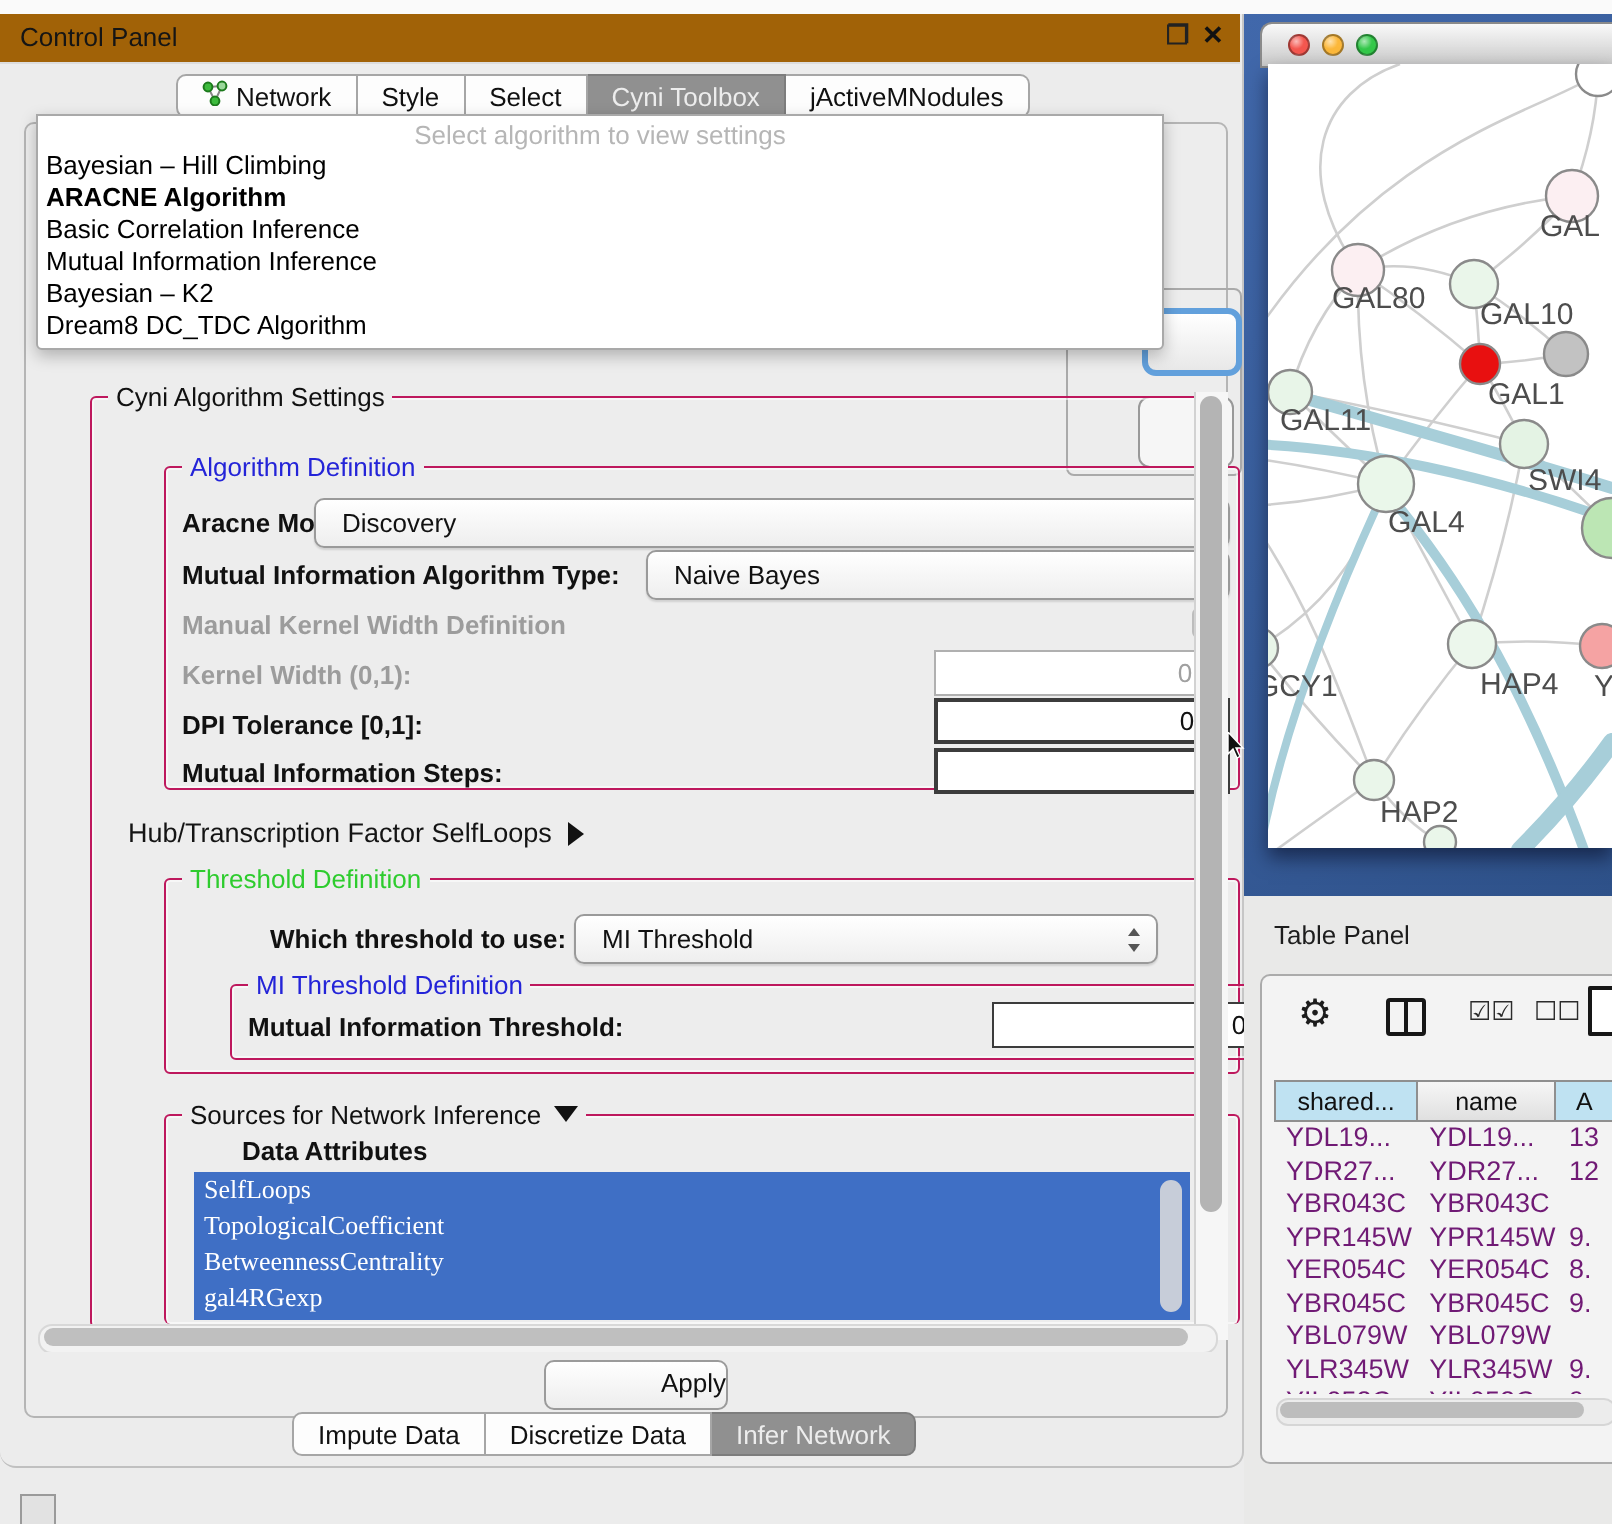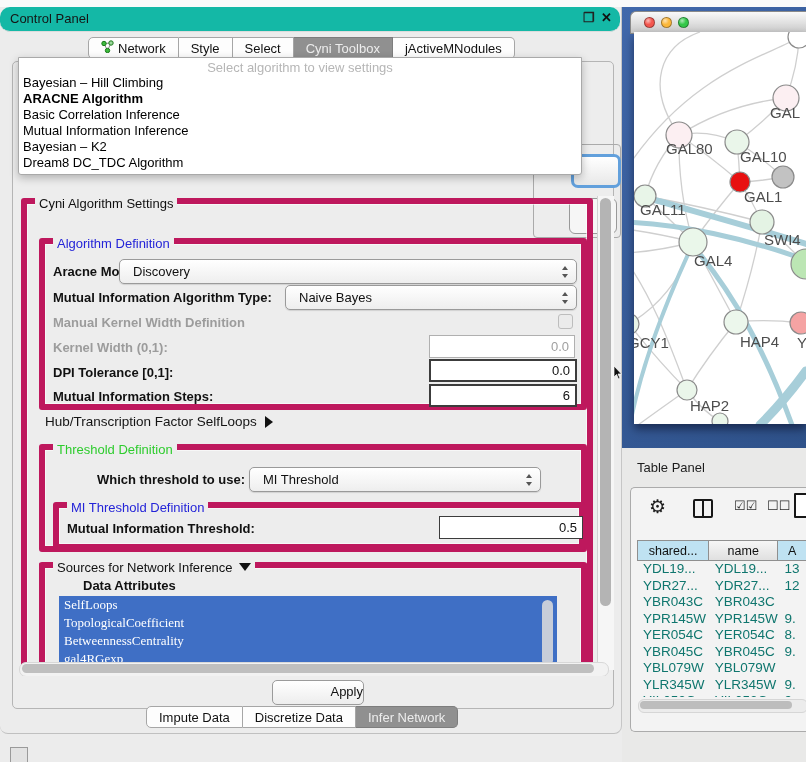--- a/index.html
+++ b/index.html
@@ -3,21 +3,21 @@
 <meta charset="utf-8">
 <style>
   html,body{margin:0;padding:0;}
   body{font-family:"Liberation Sans",sans-serif;}
   .screen{position:relative;width:806px;height:762px;background:#ececec;overflow:hidden;font-size:13px;color:#111;}
   .abs{position:absolute;}
 
   
   .top-strip{left:0;top:0;width:806px;height:7px;background:#fafafa;border-bottom:1px solid #d9d9d9;}
   .control-panel{left:0;top:7px;width:621px;height:726px;background:#ececec;border-right:1px solid #c6c6c6;border-bottom:1px solid #c0c0c0;border-radius:0 0 8px 8px;}
-  .cp-titlebar{left:0;top:0;width:620px;height:24px;background:#14b8a6;border-bottom:1px solid #dcdcdc;border-radius:10px;}
+  .cp-titlebar{left:0;top:0;width:620px;height:24px;background:#a16207;border-bottom:1px solid #dcdcdc;}
   .cp-title{left:10px;top:4px;font-size:13px;color:#151515;}
   .cp-float{left:583px;top:3px;font-size:13px;color:#222;font-weight:bold;}
   .cp-close{left:601px;top:3px;font-size:13px;color:#111;font-weight:bold;}
 
   .tabbar{display:flex;height:22px;}
   .tab{background:#fdfdfd;border:1px solid #a6a6a6;border-left:none;padding:0 12px;line-height:21px;font-size:13px;color:#111;display:flex;align-items:center;gap:4px;white-space:nowrap;}
   .tab:first-child{border-left:1px solid #a6a6a6;border-radius:5px 0 0 5px;}
   .tab:last-child{border-radius:0 5px 5px 0;}
   .tab.sel{background:#909090;border-color:#7d7d7d;color:#ededed;}
   .top-tabs{left:88px;top:30px;}
@@ -30,21 +30,21 @@
   .frag-combo{left:558px;top:92px;width:44px;height:28px;border:3px solid #62a0dc;border-radius:7px;background:linear-gradient(#ffffff,#e8e8e8);}
   .frag-box{left:556px;top:136px;width:46px;height:34px;border:1px solid #999;border-radius:6px;background:#f6f6f6;}
 
   
   .dropdown{left:18px;top:57px;width:562px;height:116px;background:#ffffff;border:1px solid #a9a9a9;border-radius:0 0 3px 3px;box-shadow:0 3px 8px rgba(0,0,0,.25);z-index:60;}
   .dd-prompt{text-align:center;color:#b6b6b6;font-size:13px;height:15px;line-height:15px;margin-top:2px;}
   .dd-item{height:16px;line-height:16px;padding-left:4px;font-size:13px;color:#000;}
   .dd-item.bold{font-weight:bold;}
 
   
-  .group{border:6px solid #be185d;border-radius:3px;background:transparent;box-shadow:inset 0 0 0 1px rgba(255,255,255,.55);}
+  .group{border:1px solid #be185d;border-radius:3px;background:transparent;box-shadow:inset 0 0 0 1px rgba(255,255,255,.55);margin-left:24px;}
   .group-label{position:absolute;top:-8px;left:8px;background:#ededed;padding:0 4px;font-size:13px;line-height:15px;}
   .lbl-blue{color:#2424d8;}
   .lbl-green{color:#2ecc2e;}
 
   .flabel{font-size:13px;font-weight:bold;color:#111;white-space:nowrap;}
   .flabel.dis{color:#9c9c9c;}
 
   .combo{background:linear-gradient(#ffffff,#eeeeee);border:1px solid #9a9a9a;border-radius:5px;box-shadow:0 1px 1px rgba(0,0,0,.12);}
   .combo .val{position:absolute;left:13px;top:4px;font-size:13px;color:#111;}
   .stepper{position:absolute;right:7px;top:50%;width:7px;height:12px;transform:translateY(-50%);}
@@ -85,21 +85,21 @@
   .tp-cols{position:absolute;left:62px;top:11px;width:16px;height:15px;border:2px solid #171717;border-radius:2px;}
   .tp-cols:after{content:"";position:absolute;left:6.5px;top:0;width:2px;height:15px;background:#171717;}
   .tp-checks{position:absolute;font-size:13px;color:#2b2b2b;letter-spacing:0px;top:10px;}
   .tp-doc{position:absolute;left:163px;top:5px;width:14px;height:21px;border:2px solid #171717;background:#fff;border-radius:1px;}
   .tbl{position:absolute;left:6px;top:52px;width:170px;overflow:hidden;}
   .tbl-head{display:flex;height:21px;}
   .th{border:1px solid #8f8f8f;border-left:none;background:linear-gradient(#f6f6f6,#e0e0e0);font-size:12.5px;text-align:center;line-height:20px;overflow:hidden;white-space:nowrap;}
   .th:first-child{border-left:1px solid #8f8f8f;}
   .th.hl{background:#bfe2f2;}
   .tbl-body{height:136px;overflow:hidden;background:#f3f3f3;}
-  .tr{display:flex;height:16.5px;line-height:16.5px;font-size:13.5px;color:#0f766e;}
+  .tr{display:flex;height:16.5px;line-height:16.5px;font-size:13.5px;color:#701a75;}
   .td{overflow:hidden;white-space:nowrap;padding-left:6px;box-sizing:border-box;}
   .tp-hscroll{position:absolute;left:7px;top:211px;width:168px;height:12px;background:#ececec;border:1px solid #d6d6d6;border-radius:6px;}
   .tp-hthumb{position:absolute;left:1px;top:1px;width:152px;height:8px;background:#bdbdbd;border-radius:4px;}
 
   .cursor{left:613px;top:366px;z-index:90;}
 </style>
 </head>
 <body>
 
 <div class="screen">

